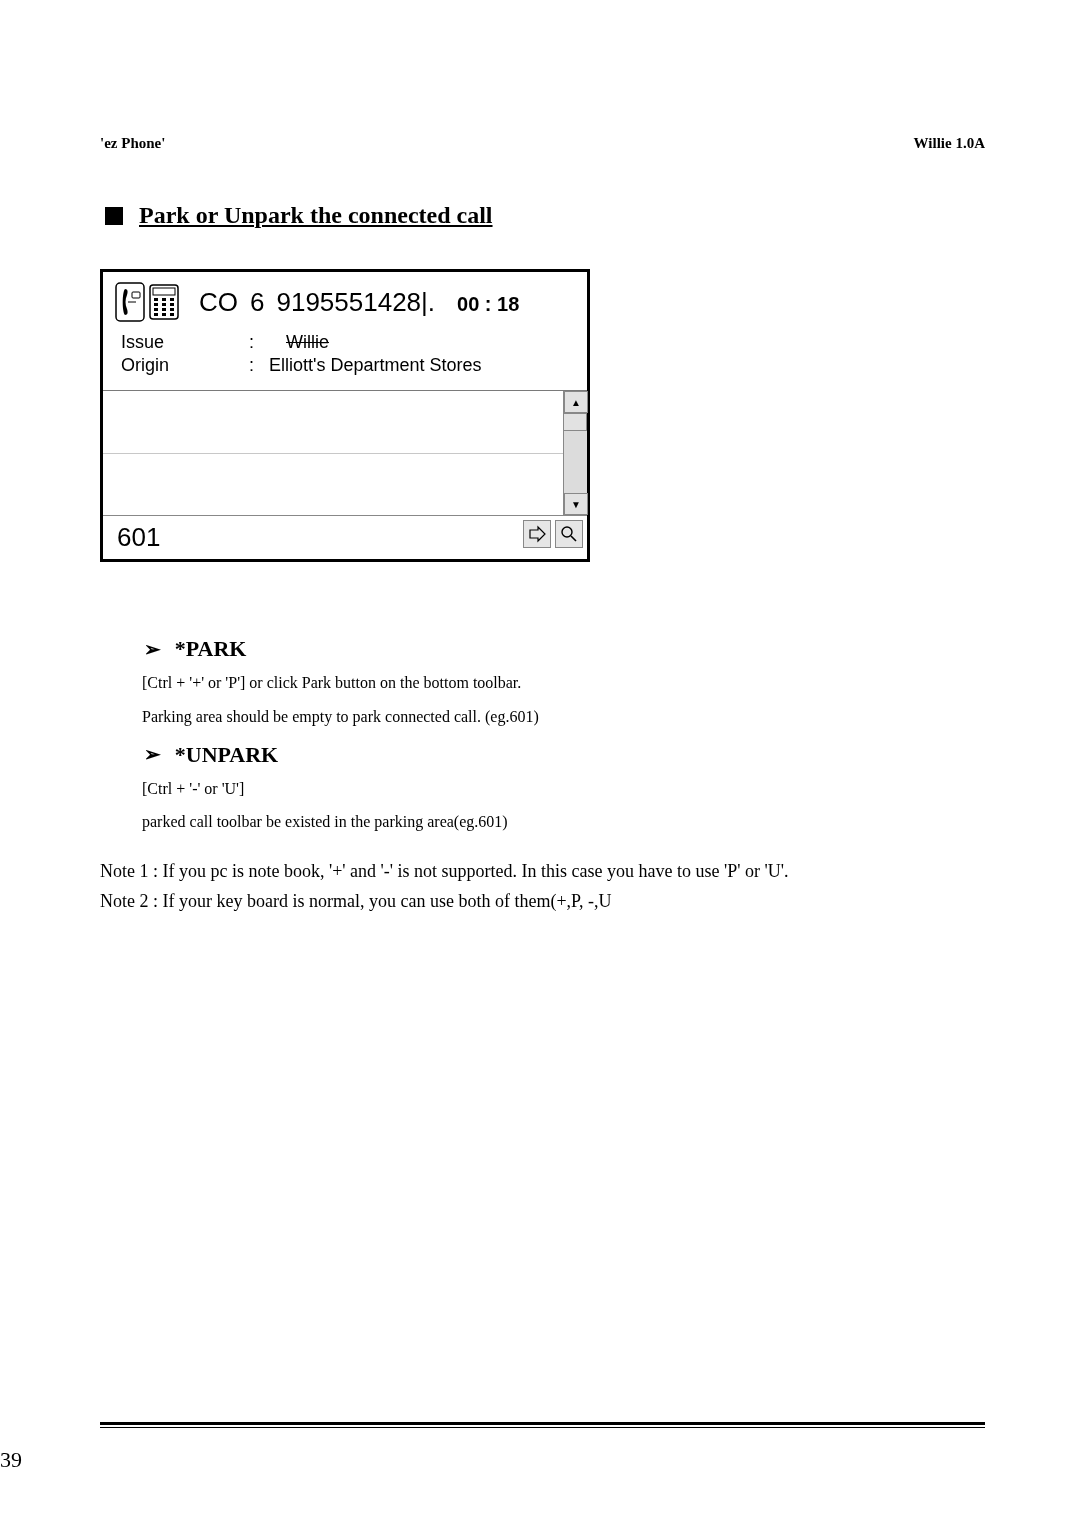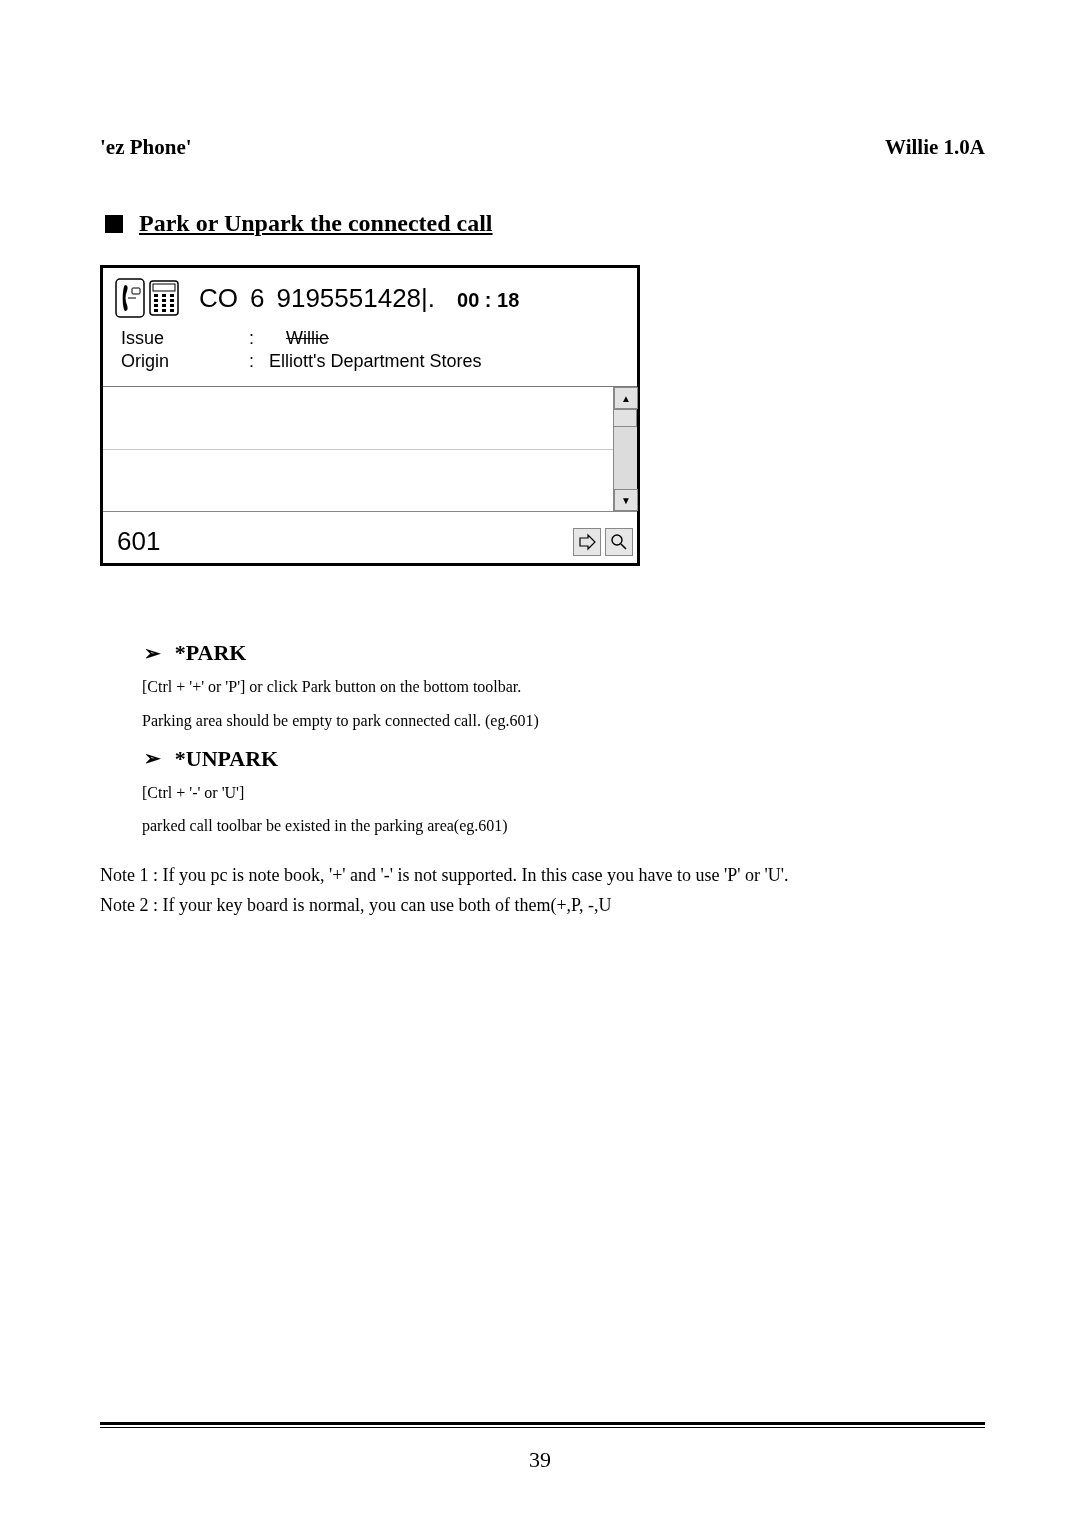--- a/index.html
+++ b/index.html
@@ -16,43 +16,43 @@
       color: #000;
       position: relative;
     }
     .page-content {
       padding: 135px 95px 0 100px;
     }
     .header-row {
       display: flex;
       justify-content: space-between;
       font-weight: bold;
-      font-size: 21px;
+      font-size: 15px;
       margin-bottom: 50px;
     }
     .section-title {
       display: flex;
       align-items: center;
-      margin-bottom: 28px;
+      margin-bottom: 40px;
     }
     .section-title .square {
       width: 18px;
       height: 18px;
       background: #000;
       margin-right: 16px;
       margin-left: 5px;
     }
     .section-title .title-text {
       font-weight: bold;
       font-size: 24px;
       text-decoration: underline;
     }
     
     .ui-window {
-      width: 540px;
+      width: 490px;
       margin-left: 0;
       border: 3px solid #000;
       background: #fff;
       font-family: Arial, Helvetica, sans-serif;
       color: #000;
       margin-bottom: 68px;
     }
     .ui-top {
       display: flex;
       flex-direction: column;
@@ -161,23 +161,22 @@
       position: absolute;
       right: 0;
       top: 22px;
       width: 24px;
       height: 18px;
       background: #e2e2e2;
       border: 1px solid #888;
     }
     .ui-bottom {
       display: flex;
-      align-items: center;
       border-top: 1px solid #888;
-      padding: 12px 4px 4px 10px;
+      padding: 4px 4px 4px 10px;
       gap: 4px;
     }
     .ext-input {
       flex: 1;
       font-family: Arial, sans-serif;
       font-size: 26px;
       padding: 2px 4px;
       border: none;
       outline: none;
     }
@@ -236,21 +235,21 @@
       top: -6px;
       left: 0;
       right: 0;
       border-top: 2px solid #000;
     }
     .page-number {
       position: absolute;
       bottom: 55px;
       left: 0;
       right: 0;
-      text-align: center;
+      text-align: left;
       font-size: 22px;
       margin-top: 6px;
     }
   </style>
 </head>
 <body>
 
 <div class="page-content">
   <div class="header-row">
     <span>'ez Phone'</span>

